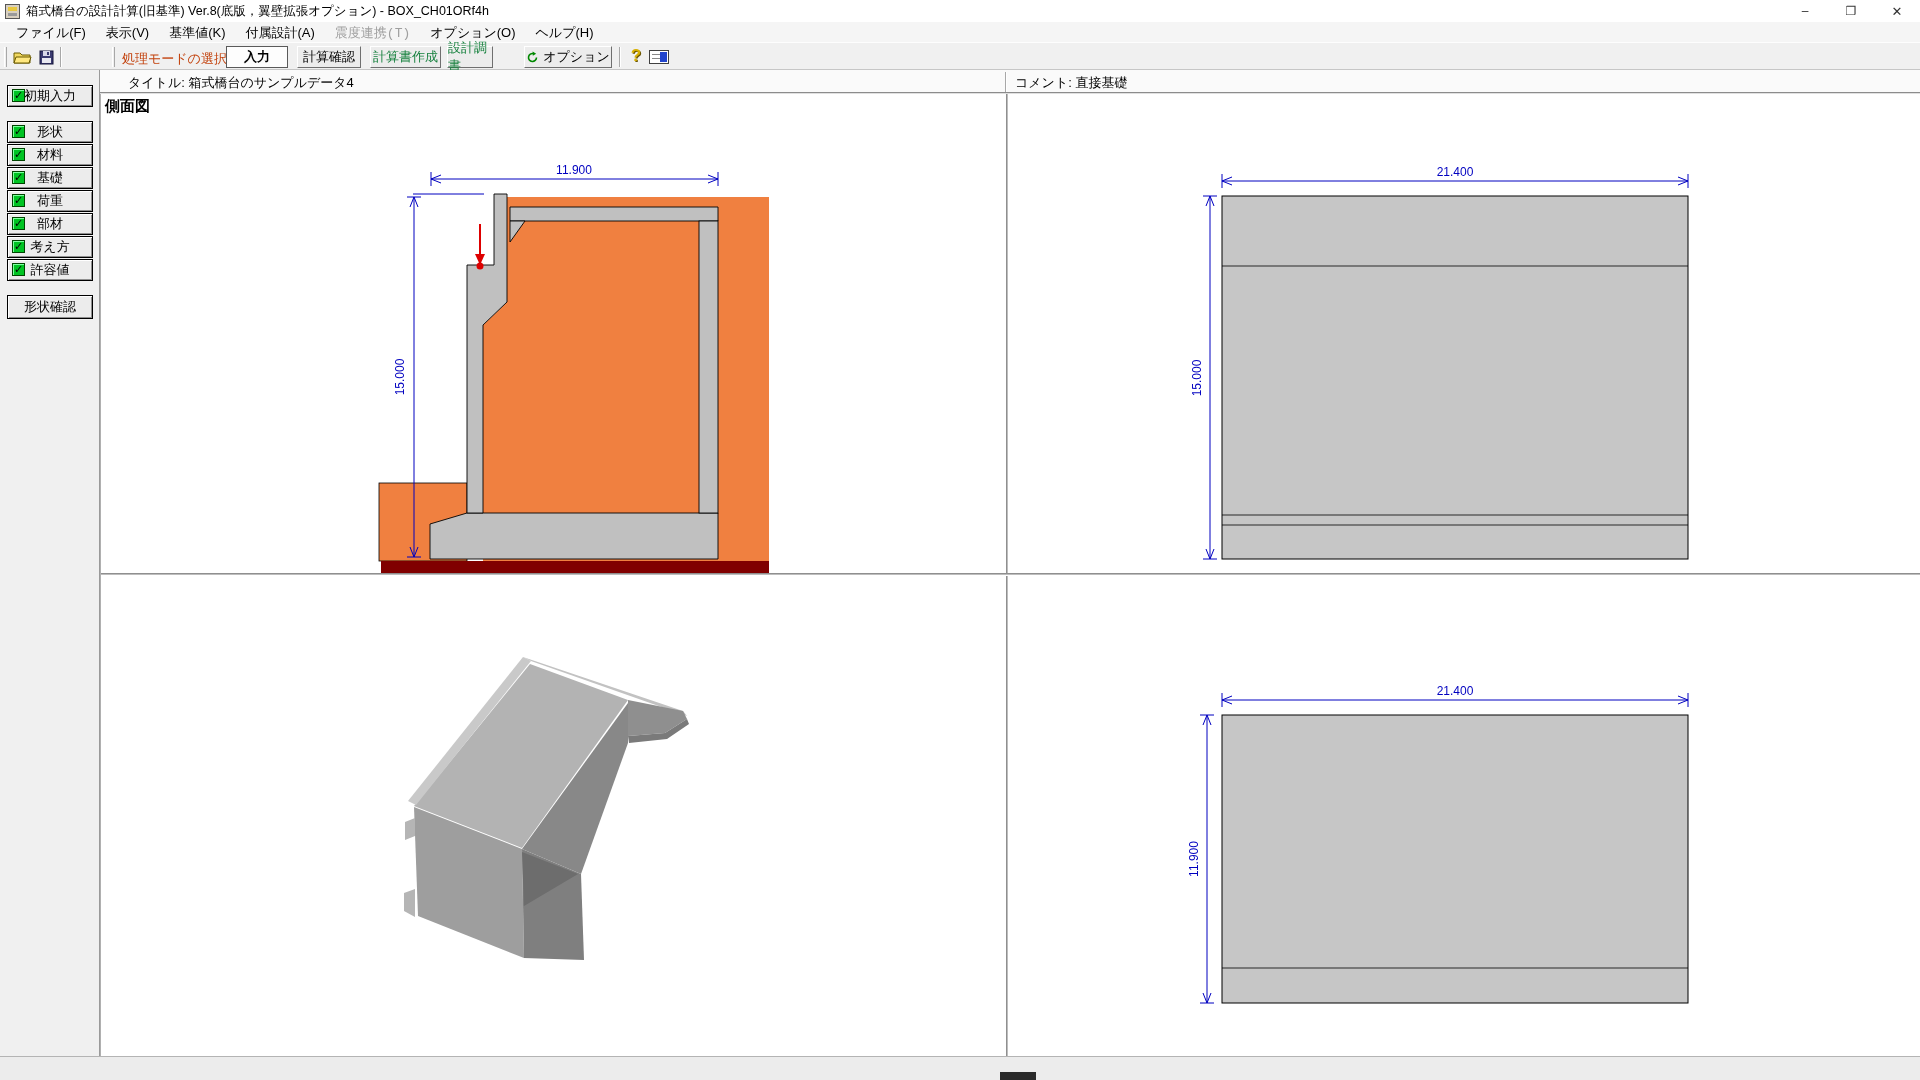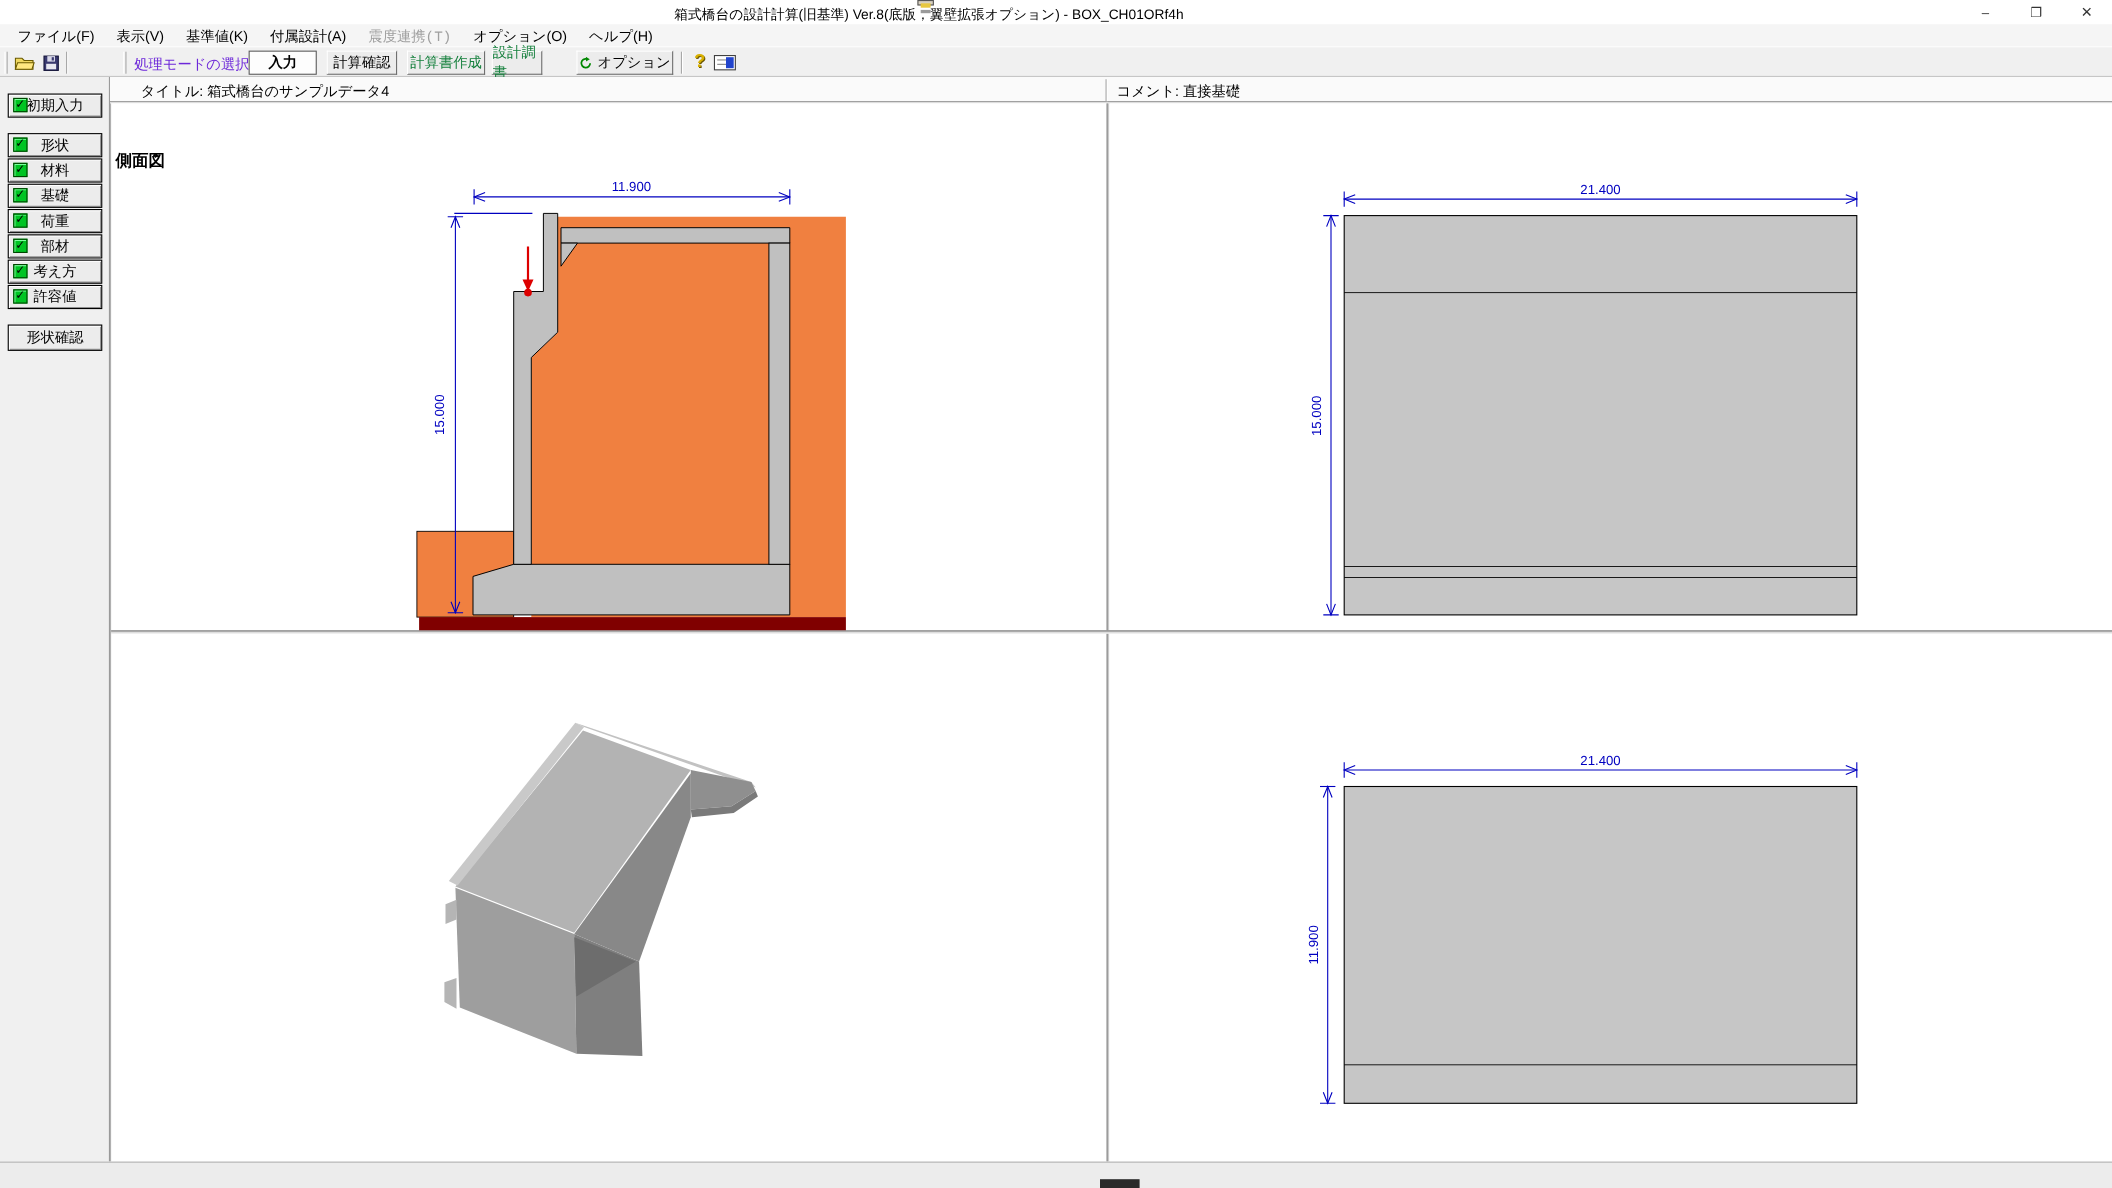--- a/index.html
+++ b/index.html
@@ -4,21 +4,21 @@
 <style>
   * { box-sizing: border-box; margin: 0; padding: 0; }
   html,body { width:1920px; height:1080px; overflow:hidden; }
   body {
     position:relative; background:#ffffff;
     font-family:"Liberation Sans","DejaVu Sans",sans-serif;
     font-size:13px; color:#000;
   }
   
   .titlebar{position:absolute;left:0;top:0;width:1684px;height:22px;background:#ffffff;
-    display:flex;align-items:center;padding-left:5px;flex-direction:column;}
+    display:flex;align-items:center;padding-left:5px;}
   .app-icon{width:15px;height:15px;margin-right:6px;position:relative;background:#d8d0c0;
     border:1px solid #555;}
   .app-icon:before{content:"";position:absolute;left:2px;top:2px;width:9px;height:4px;background:#e8c840;}
   .app-icon:after{content:"";position:absolute;left:2px;top:8px;width:9px;height:3px;background:#9a9a9a;}
   .title-text{font-size:12.5px;}
   .win-btns{position:absolute;right:0;top:0;display:flex;height:22px;}
   .win-btn{width:46px;height:22px;display:flex;align-items:center;justify-content:center;
     font-size:12px;color:#333;}
   .win-btn.close{font-size:13px;}
   
@@ -27,21 +27,21 @@
   .menu-item{padding:2px 10px;}
   .menu-item.disabled{color:#9f9f9f;font-family:Liberation Mono, monospace;}
   
   .toolbar{position:absolute;left:0;top:42px;width:1920px;height:28px;background:#f0f0f0;
     border-top:1px solid #fdfdfd;border-bottom:1px solid #c6c6c6;}
   .tb-grip{position:absolute;top:4px;width:3px;height:20px;border-left:1px solid #fff;
     border-right:1px solid #a8a8a8;}
   .tb-sep{position:absolute;top:4px;width:2px;height:20px;border-left:1px solid #a8a8a8;
     border-right:1px solid #fff;}
   .tb-icon{position:absolute;top:4px;width:22px;height:20px;display:flex;align-items:center;justify-content:center;}
-  .mode-label{position:absolute;left:122px;top:7px;color:#6d28d9;}
+  .mode-label{position:absolute;left:122px;top:7px;color:#c2410c;}
   .tb-btn{position:absolute;top:3px;height:22px;background:#ececec;
     border:1px solid;border-color:#ffffff #6f6f6f #6f6f6f #ffffff;
     display:flex;align-items:center;justify-content:center;font-size:13px;}
   .tb-btn.active{background:#fdfdfd;border:1px solid #5a5a5a;font-weight:bold;}
   .tb-btn.disabled{color:#15803d;}
   .seismic-ico{margin-right:4px;display:inline-flex;}
   .help-q{position:absolute;left:627px;top:3px;width:18px;height:22px;color:#d8b000;
     font-weight:bold;font-size:17px;text-align:center;
     text-shadow:1px 1px 0 #6a5500;}
   .form-ico{position:absolute;left:649px;top:7px;width:20px;height:14px;background:#fff;
@@ -65,21 +65,21 @@
   .headerstrip .hcomment{position:absolute;left:915px;top:4px;}
   .headerstrip .hsep{position:absolute;left:905px;top:2px;width:2px;height:20px;
     border-left:1px solid #a8a8a8;border-right:1px solid #fff;}
   
   .drawarea{position:absolute;left:100px;top:94px;width:1820px;height:962px;background:#ffffff;
     border-left:1px solid #b0b0b0;}
   .vdivider{position:absolute;left:905px;top:0;width:3px;height:962px;background:#bdbdbd;
     border-left:1px solid #8f8f8f;border-right:1px solid #ffffff;}
   .hdivider{position:absolute;left:0;top:479px;width:1820px;height:3px;background:#bdbdbd;
     border-top:1px solid #8f8f8f;border-bottom:1px solid #ffffff;}
-  .panel-label{position:absolute;font-size:15px;font-weight:bold;background:#fff;padding:0 1px;margin-top:40px;}
+  .panel-label{position:absolute;font-size:15px;font-weight:bold;background:#fff;padding:0 1px;}
   .q{position:absolute;}
   svg{display:block;}
   .dimtext{font-size:12px;font-family:"Liberation Sans","DejaVu Sans",sans-serif;}
   
   .statusbar{position:absolute;left:0;top:1056px;width:1920px;height:24px;background:#ececec;
     border-top:1px solid #b4b4b4;}
   .task-peek{position:absolute;left:1000px;top:1072px;width:36px;height:8px;background:#2a2a2a;}
 </style>
 </head>
 <body>

